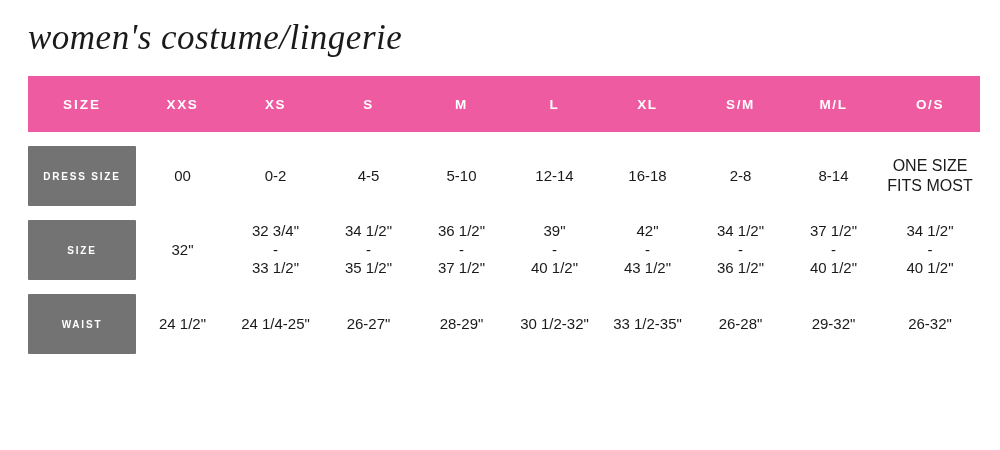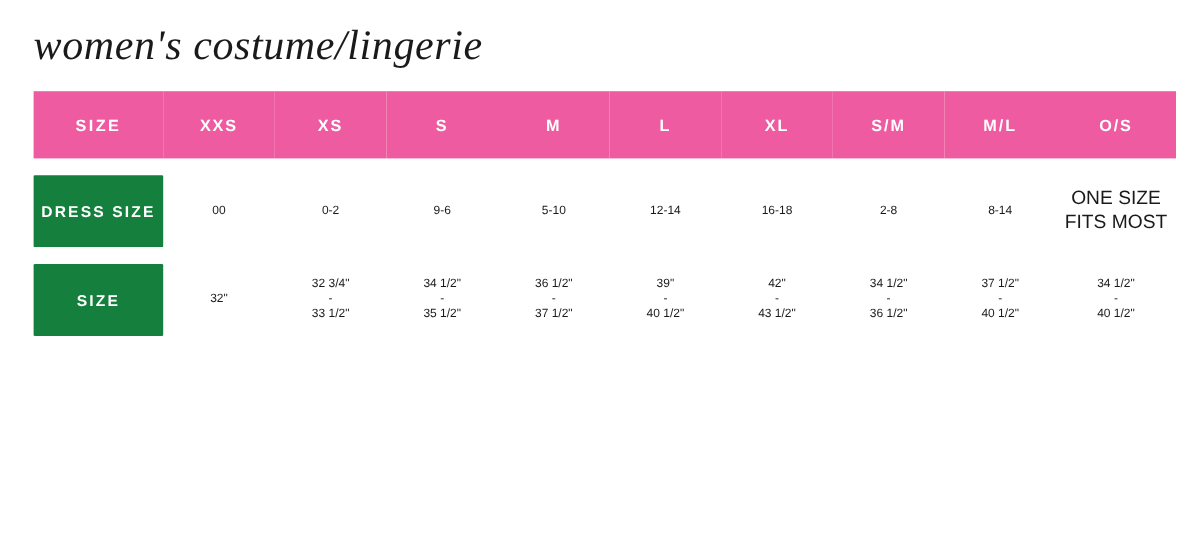--- a/index.html
+++ b/index.html
@@ -58,34 +58,34 @@
   .hdr-cell.first {
     letter-spacing: 2px;
     margin-top: 42px;
   }
   
   .gap-row td {
     height: 14px;
   }
   
   .row-label {
-    background: #15803d;
+    background: #737373;
     color: #ffffff;
-    font-size: 13px;
+    font-size: 10px;
     font-weight: bold;
     letter-spacing: 1.8px;
     height: 60px;
     border-radius: 1px;
   }
   .row-spacer td {
     height: 14px;
     background: #ffffff;
   }
   .data-cell {
-    font-size: 10px;
+    font-size: 15px;
     color: #1a1a1a;
     line-height: 1.35;
     font-family: "Liberation Sans", sans-serif;
     white-space: pre-line;
   }
   .data-cell.small {
     font-size: 16px;
   }
   .two-line {
     line-height: 1.25;
@@ -129,21 +129,21 @@
       </tr>
 
       <tr class="gap-row">
         <td colspan="10"></td>
       </tr>
 
       <tr>
         <td class="row-label">DRESS SIZE</td>
         <td class="data-cell">00</td>
         <td class="data-cell">0-2</td>
-        <td class="data-cell">9-6</td>
+        <td class="data-cell">4-5</td>
         <td class="data-cell">5-10</td>
         <td class="data-cell">12-14</td>
         <td class="data-cell">16-18</td>
         <td class="data-cell">2-8</td>
         <td class="data-cell">8-14</td>
         <td class="data-cell small two-line">ONE SIZE
 FITS MOST</td>
       </tr>
 
       <tr class="row-spacer">
@@ -176,20 +176,32 @@
 40 1/2"</td>
         <td class="data-cell two-line">34 1/2"
 -
 40 1/2"</td>
       </tr>
 
       <tr class="row-spacer">
           <td colspan="10"></td>
         </tr>
 
+      <tr>
+        <td class="row-label">WAIST</td>
+        <td class="data-cell">24 1/2"</td>
+        <td class="data-cell">24 1/4-25"</td>
+        <td class="data-cell">26-27"</td>
+        <td class="data-cell">28-29"</td>
+        <td class="data-cell">30 1/2-32"</td>
+        <td class="data-cell">33 1/2-35"</td>
+        <td class="data-cell">26-28"</td>
+        <td class="data-cell">29-32"</td>
+        <td class="data-cell">26-32"</td>
+      </tr>
 
       <tr class="row-spacer">
           <td colspan="10"></td>
         </tr>
 
     </tbody>
   </table>
 
 </div>
 

